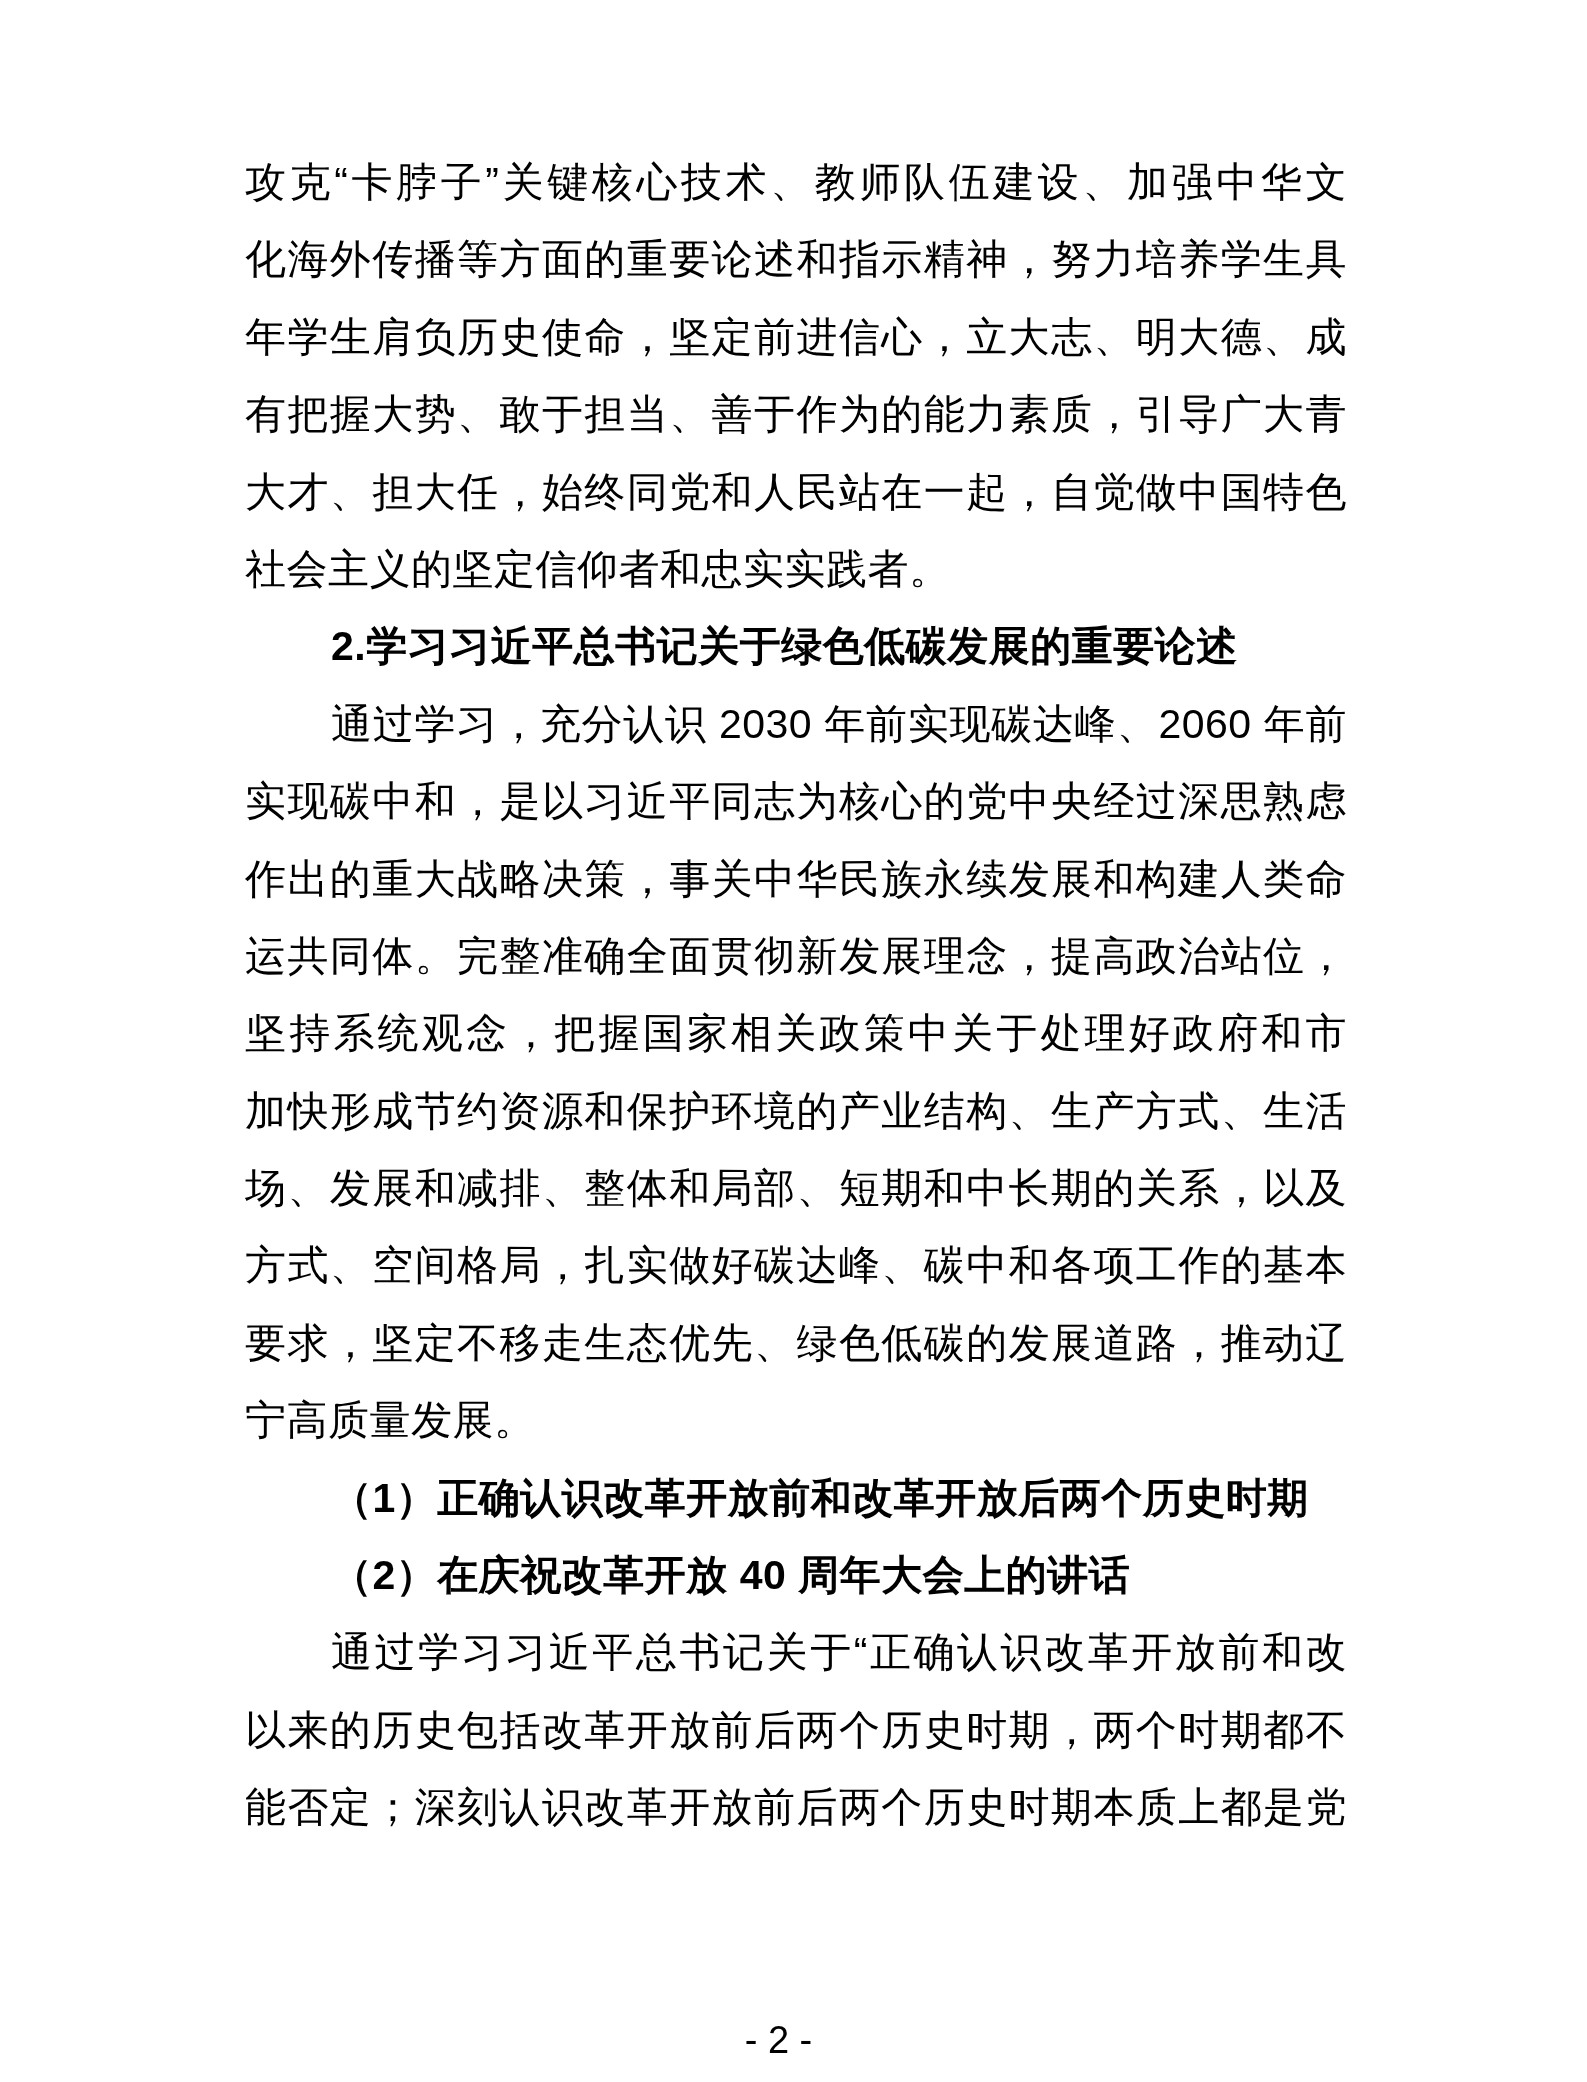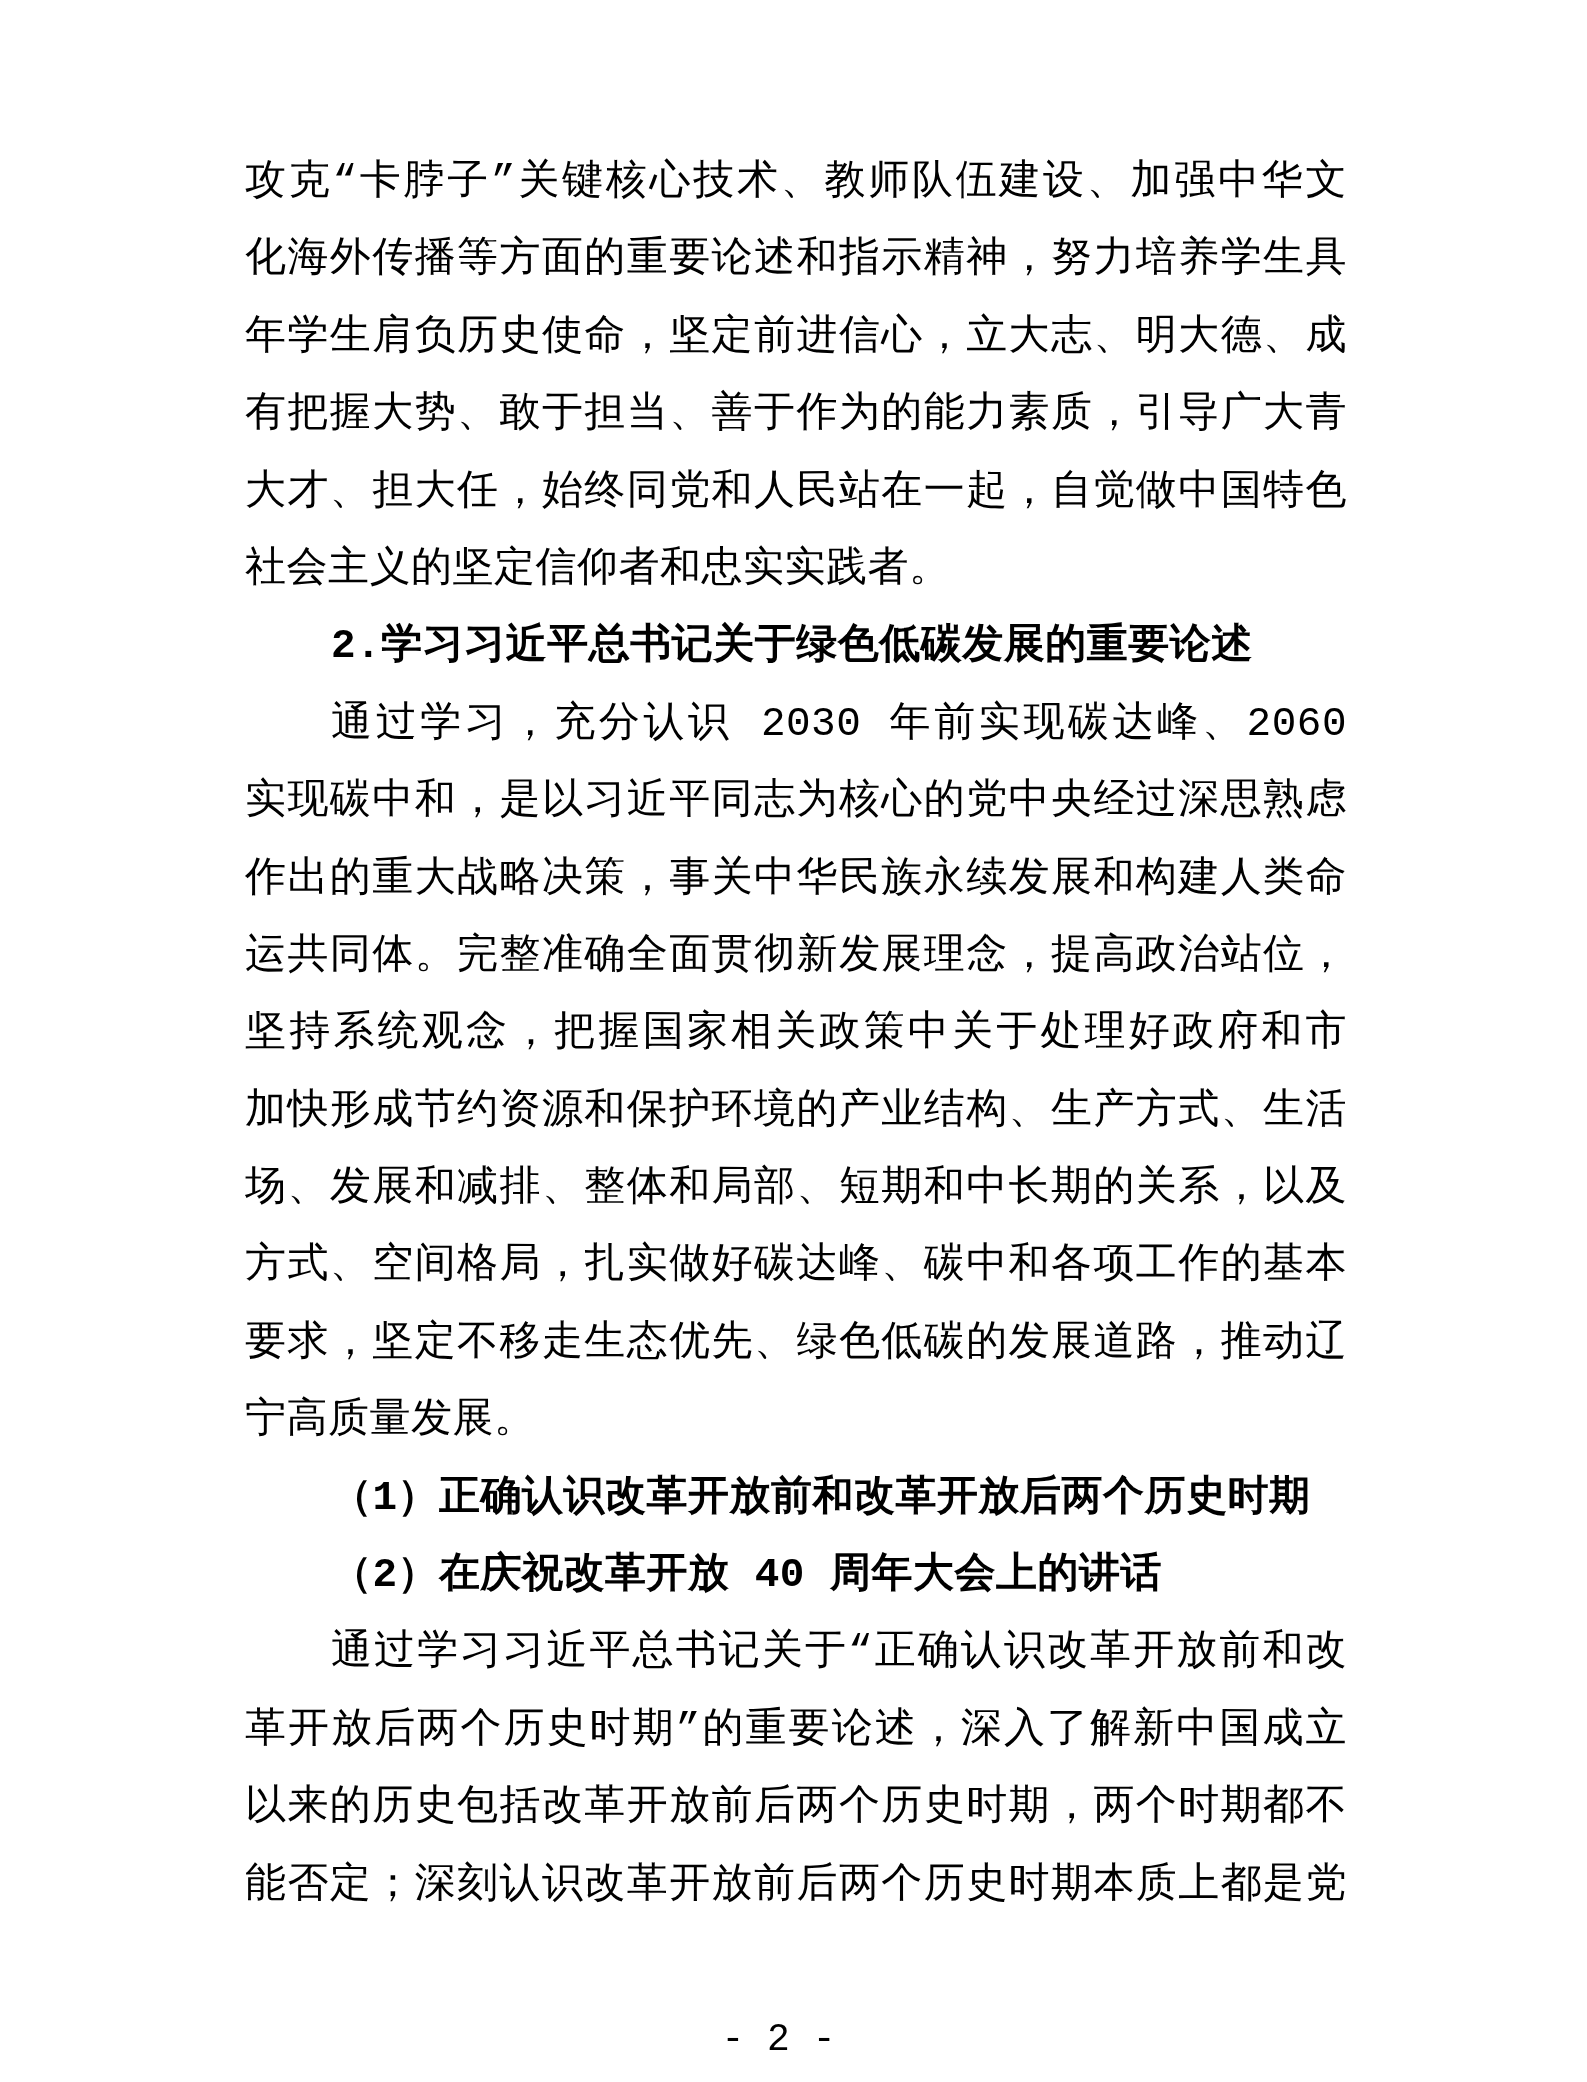--- a/index.html
+++ b/index.html
@@ -6,21 +6,21 @@
     margin: 0;
     padding: 0;
     background: #ffffff;
   }
   .page {
     position: relative;
     width: 1557px;
     height: 2082px;
     background: #ffffff;
     overflow: hidden;
-    font-family: Liberation Mono, monospace;
+    font-family: Liberation Sans, sans-serif;
     color: #000000;
   }
   .text-block {
     position: absolute;
     left: 245px;
     top: 144px;
     width: 1102px;
   }
   .line {
     height: 77.4px;
@@ -70,18 +70,17 @@
       <div class="line justify">运共同体。完整准确全面贯彻新发展理念，提高政治站位，</div>
       <div class="line justify">坚持系统观念，把握国家相关政策中关于处理好政府和市</div>
       <div class="line justify">加快形成节约资源和保护环境的产业结构、生产方式、生活</div>
       <div class="line justify">场、发展和减排、整体和局部、短期和中长期的关系，以及</div>
       <div class="line justify">方式、空间格局，扎实做好碳达峰、碳中和各项工作的基本</div>
       <div class="line justify">要求，坚定不移走生态优先、绿色低碳的发展道路，推动辽</div>
       <div class="line">宁高质量发展。</div>
       <div class="line bold indent">（1）正确认识改革开放前和改革开放后两个历史时期</div>
       <div class="line bold indent">（2）在庆祝改革开放 40 周年大会上的讲话</div>
       <div class="line indent justify">通过学习习近平总书记关于“正确认识改革开放前和改</div>
-      <div class="line justify">革开放后两个历史时期”的重要论述，深入了解新中国成立</div>
       <div class="line justify">以来的历史包括改革开放前后两个历史时期，两个时期都不</div>
       <div class="line justify">能否定；深刻认识改革开放前后两个历史时期本质上都是党</div>
     </div>
   <div class="page-number">- 2 -</div>
 </div>
 
 </body></html>

